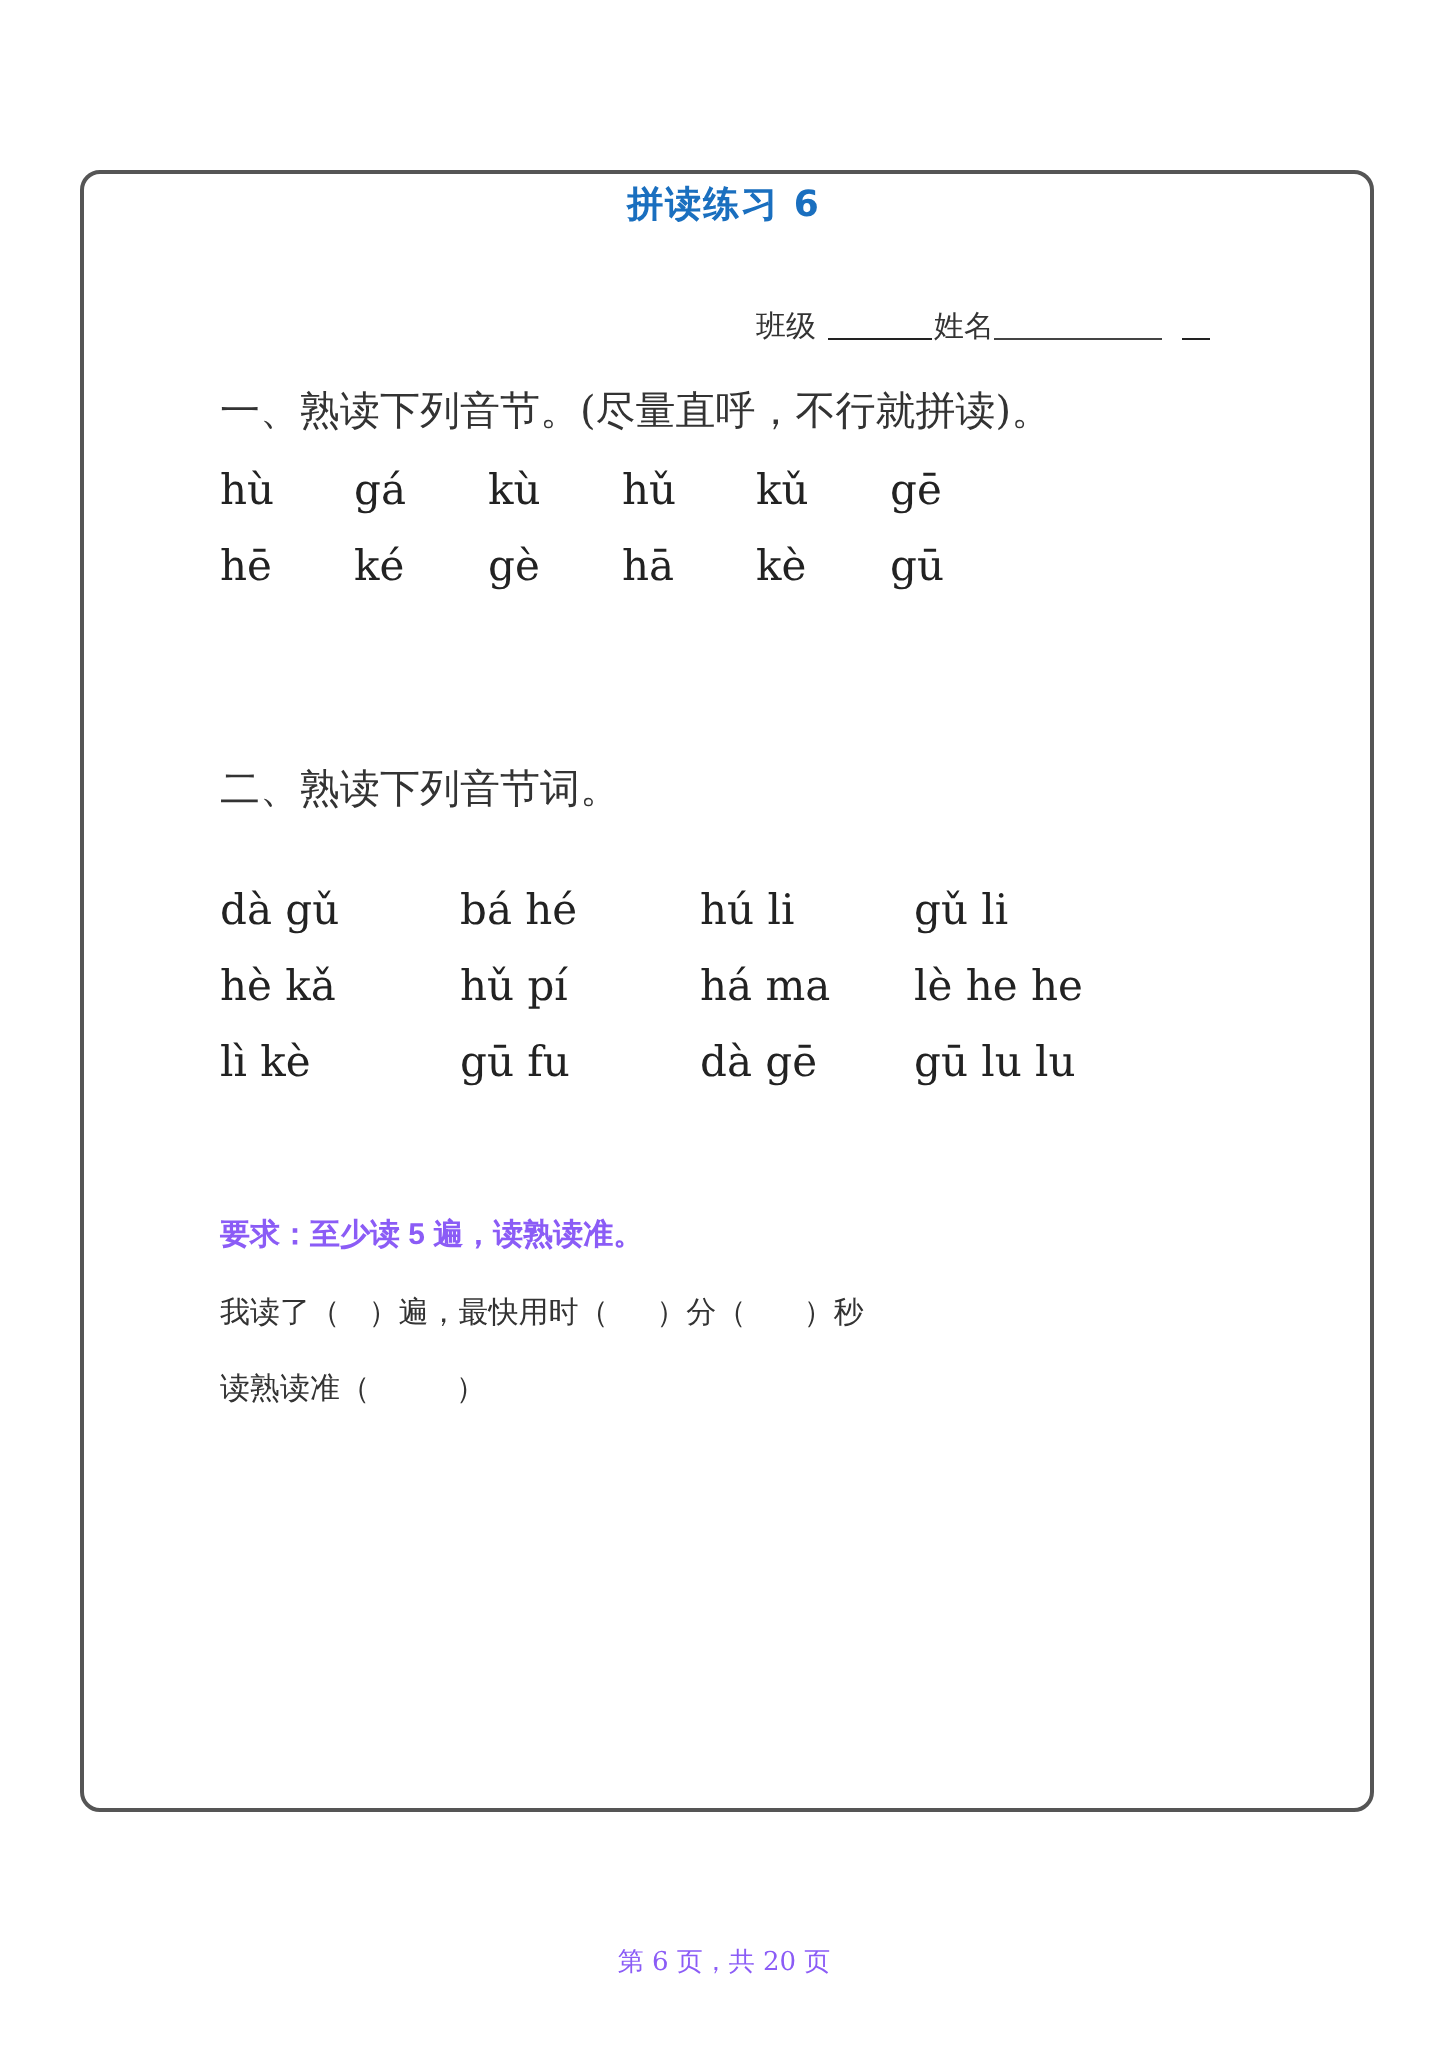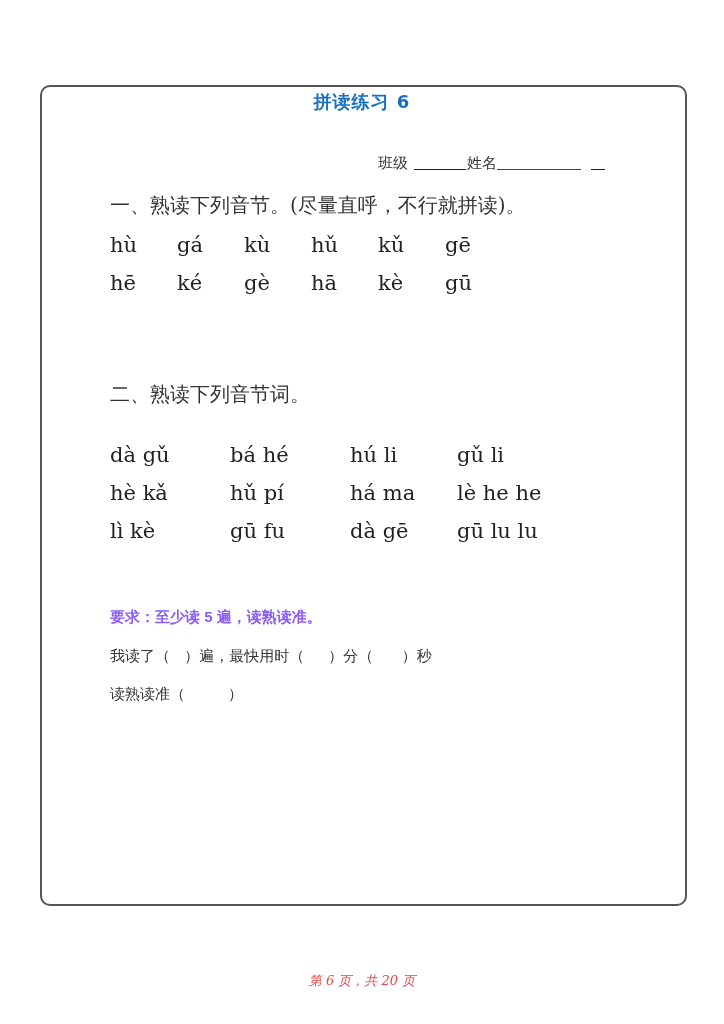--- a/index.html
+++ b/index.html
@@ -17,21 +17,21 @@
   .heading { position: absolute; left: 110px; font-size: 20px; color: #333; white-space: nowrap; }
   .grid1 { position: absolute; left: 110px; top: 226px; }
   .row1 { display: flex; height: 38px; align-items: center; }
   .cell1 { width: 67px; font-size: 21px; color: #222; font-family: "DejaVu Serif", serif; }
   .grid2 { position: absolute; left: 110px; top: 436px; }
   .row2 { display: flex; height: 38px; align-items: center; }
   .cell2 { width: 120px; font-size: 21px; color: #222; font-family: "DejaVu Serif", "Liberation Mono", serif; white-space: pre; }
   .req { position: absolute; left: 110px; top: 608px; font-size: 15px; font-weight: bold; color: #8b5cf6;
          font-family: Liberation Sans, sans-serif; }
   .line { position: absolute; left: 110px; font-size: 15px; color: #333; white-space: pre; text-align: right; }
-  .footer { position: absolute; top: 972px; left: 0; width: 724px; text-align: center; font-size: 13px; color: #ef4444; font-style: italic; }
+  .footer { position: absolute; top: 972px; left: 0; width: 724px; text-align: center; font-size: 13px; color: #8b5cf6; }
 </style>
 </head>
 <body>
 
 <div class="frame"></div>
 
 <div class="title">拼读练习 6</div>
 
 <div class="classline">
   <span>班级</span><span class="blank1"></span><span>姓名</span><span class="blank2"></span><span class="blank3"></span>

